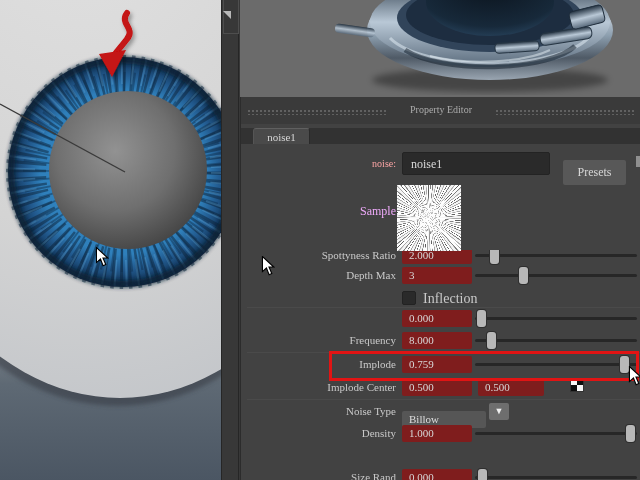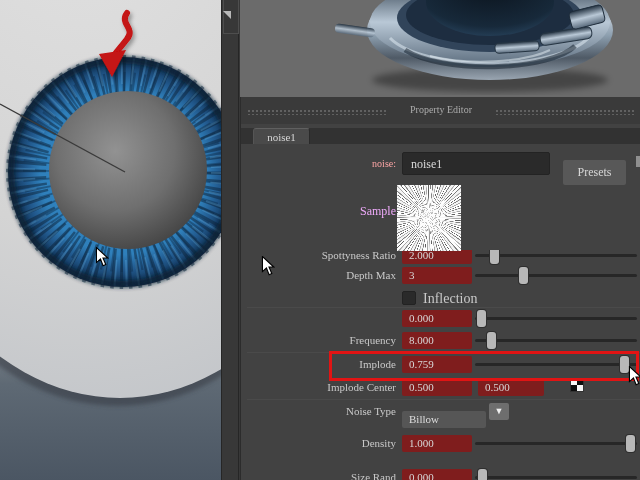--- a/index.html
+++ b/index.html
@@ -251,21 +251,21 @@
       </div>
 
       <div class="sep" style="top:149px"></div>
 
       <div class="arow" style="top:153px">
         <div class="albl">Noise Type</div>
         <div class="ddfield">Billow</div>
         <div class="ddarrow">▼</div>
       </div>
 
-      <div class="arow" style="top:185px">
+      <div class="arow" style="top:175px">
         <div class="albl">Density</div>
         <div class="afld">1.000</div>
         <div class="atrk">
             <div class="ahnd" style="left: 150.705px;"></div>
           </div>
       </div>
 
 
       <div class="arow" style="top:219px">
         <div class="albl">Size Rand</div>

